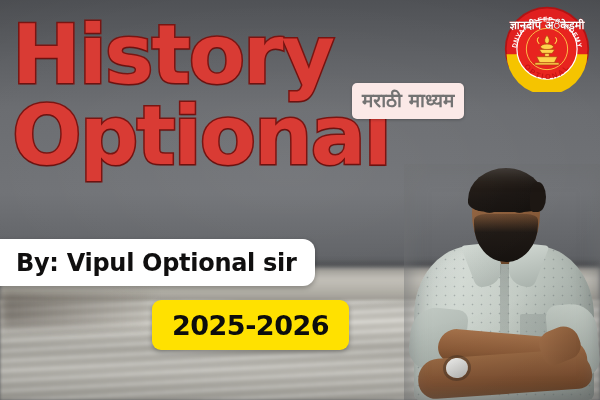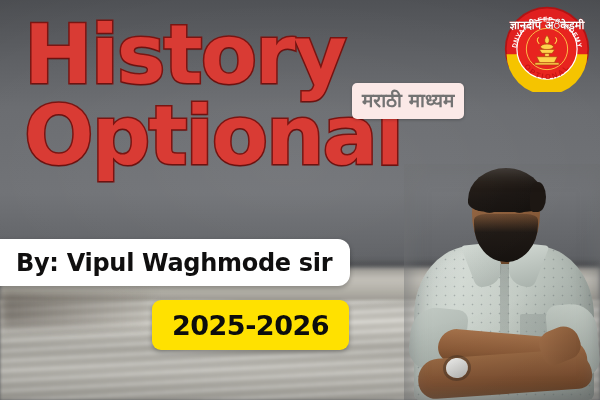--- a/index.html
+++ b/index.html
@@ -231,21 +231,20 @@
     pointer-events: none;
     box-shadow: inset 0 0 18px 6px rgba(107,109,112,.55);
   }
 
   
   .headline {
     position: absolute;
     left: 12px;
     top: 16px;
     line-height: .96;
-    margin-left: 12px;
   }
   .hl-line {
     display: block;
     font-family: "DejaVu Sans", sans-serif;
     font-weight: 700;
     font-size: 82px;
     letter-spacing: -2px;
     color: #d93b34;
     -webkit-text-stroke: 3px #7a1512;
     paint-order: stroke fill;
@@ -371,21 +370,21 @@
   <div class="headline">
     <span class="hl-line l1">History</span>
     <span class="hl-line l2">Optional</span>
   </div>
 
   <div class="medium-badge">
     <span>मराठी माध्यम</span>
   </div>
 
   <div class="author-bar">
-    <span>By: Vipul Waghmode sir</span>
+    <span>By: Vipul Optional sir</span>
   </div>
 
   <div class="year-badge">
     <span>2025-2026</span>
   </div>
 
   <div class="logo">
     <svg width="86" height="86" viewBox="0 0 100 100">
       <defs>
         <path id="arcTop" d="M 14 54 A 36 36 0 0 1 86 54" fill="none"></path>

